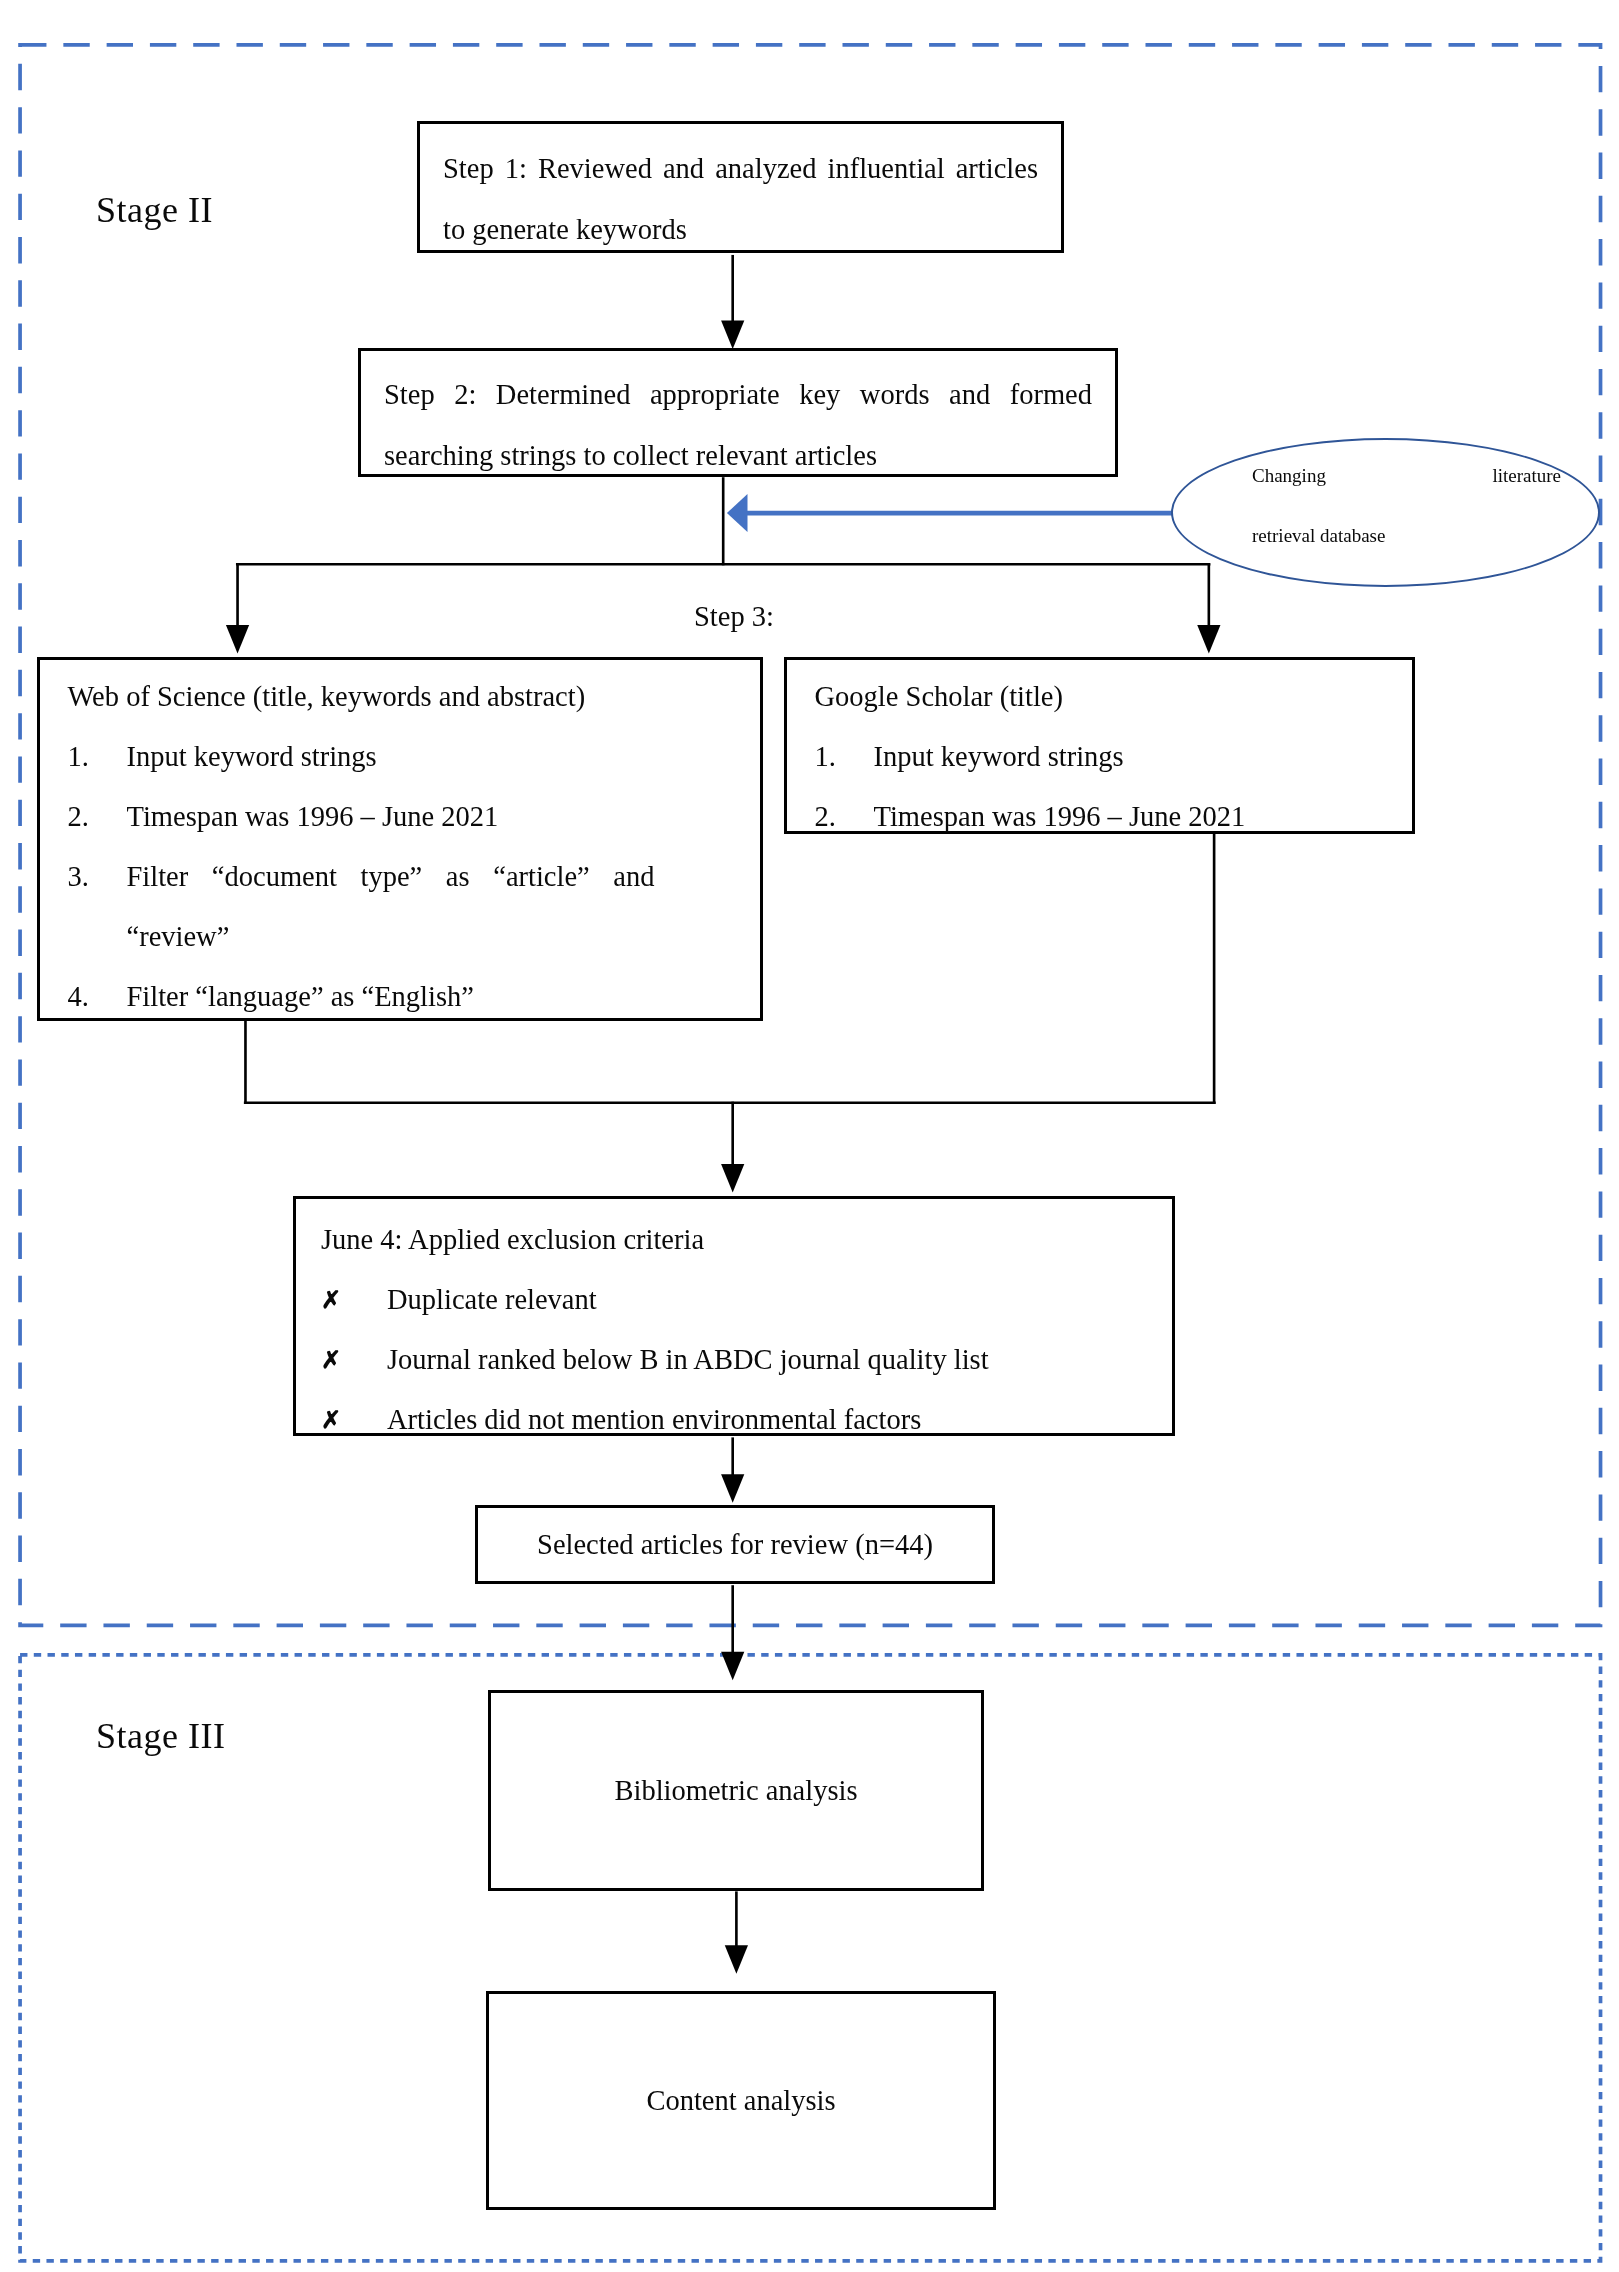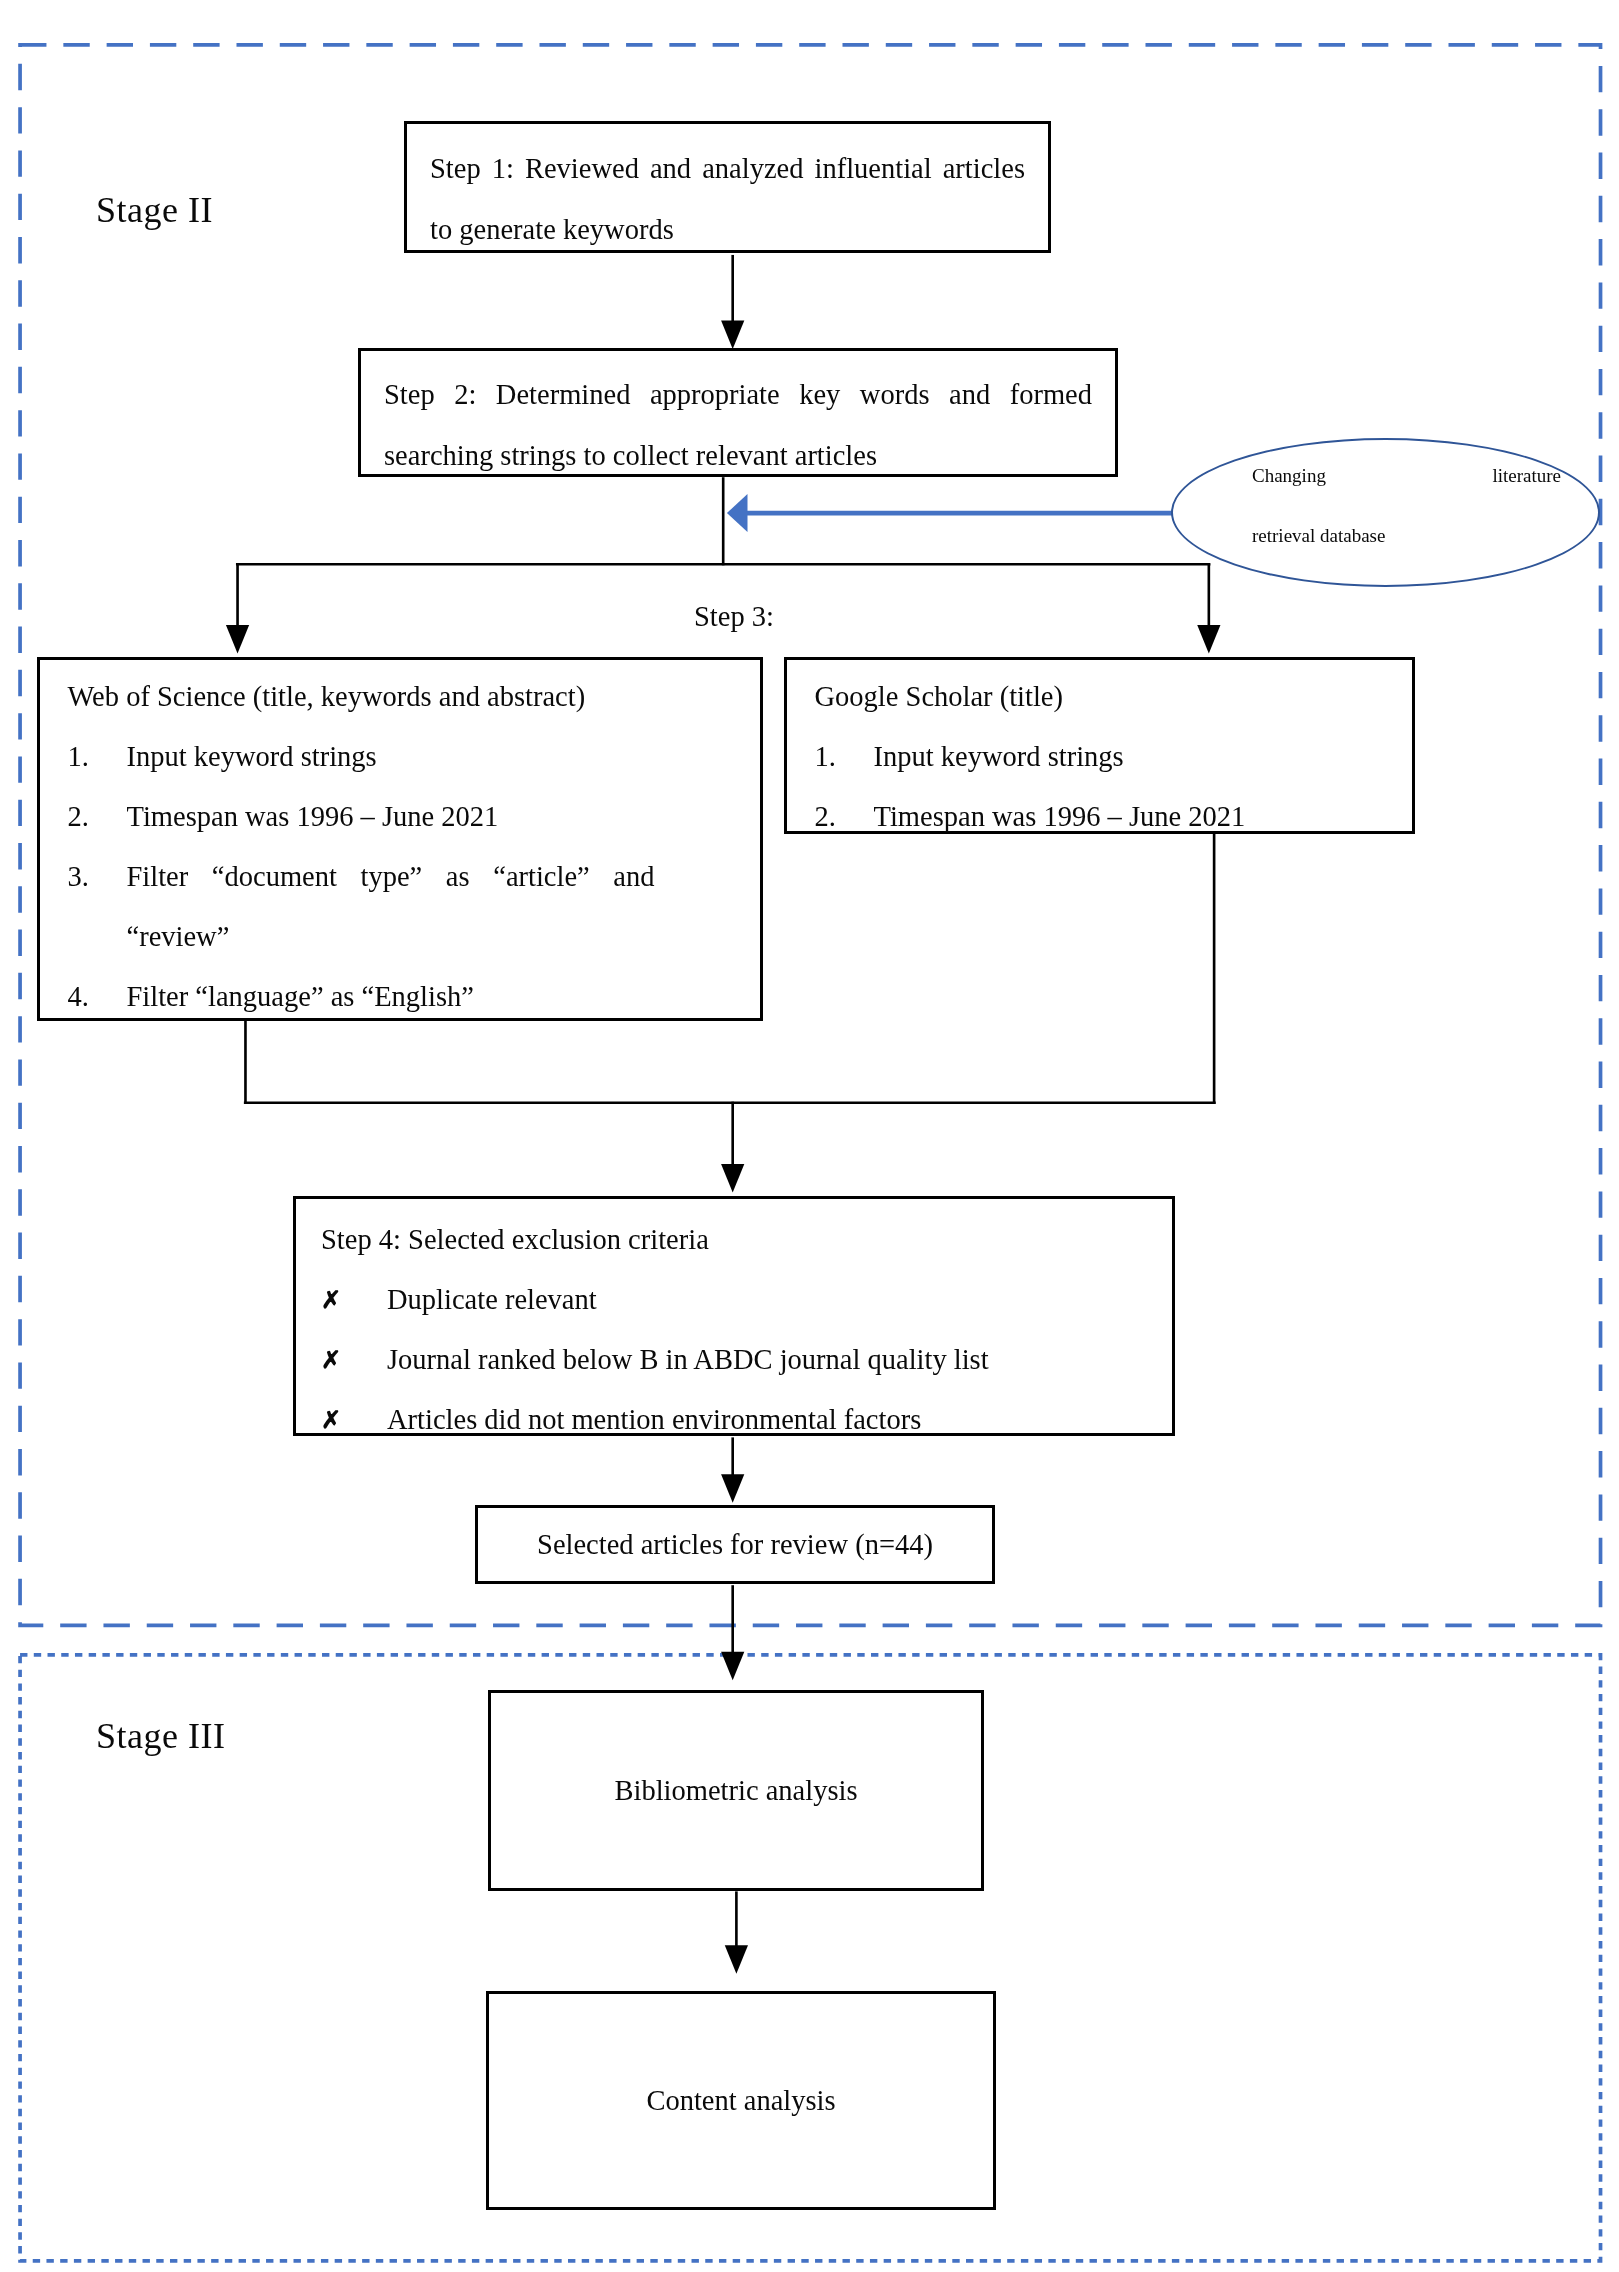--- a/index.html
+++ b/index.html
@@ -17,21 +17,21 @@
   .overlay{position:absolute;left:0;top:0;width:1619px;height:2273px;}
   .overlay line{stroke:var(--line-black);stroke-width:5;}
   .overlay polygon{fill:var(--line-black);}
   .overlay .stage2-border{fill:none;stroke:var(--dash-blue);stroke-width:7;stroke-dasharray:50 32;}
   .overlay .stage3-border{fill:none;stroke:var(--dash-blue);stroke-width:7;stroke-dasharray:14 12;}
   .overlay .blue-line{stroke:var(--arrow-blue);stroke-width:9;}
   .overlay .blue-head{fill:var(--arrow-blue);}
   .box{position:absolute;border:3.7px solid #000;background:#fff;box-sizing:border-box;font-size:28.5px;}
   .stage-label{position:absolute;font-size:36px;letter-spacing:0.5px;}
   .jtext{text-align:justify;line-height:61px;}
-  .step1{left:404px;top:121px;width:647px;height:132px;}
+  .step1{left:417px;top:121px;width:647px;height:132px;}
   .step1 .jtext{padding:13.7px 23px 0 23px;}
   .step2{left:358px;top:348px;width:760px;height:129px;}
   .step2 .jtext{padding:12.7px 23px 0 23px;}
   .ellipse{
     position:absolute;left:1171px;top:438px;width:429px;height:149px;
     border:2.6px solid var(--ellipse-blue);border-radius:50%;box-sizing:border-box;
     padding:22px 37px 0 79px;font-size:19px;background:#fff;
   }
   .el1{text-align:justify;text-align-last:justify;line-height:28.5px;}
   .el2{margin-top:31px;line-height:28.5px;}
@@ -150,21 +150,21 @@
       <span class="num">1.</span>
       <span class="txt">Input keyword strings</span>
     </div>
     <div class="li">
       <span class="num">2.</span>
       <span class="txt">Timespan was 1996 – June 2021</span>
     </div>
   </div>
 
   <div class="box step4">
-    <div class="btitle">Step 4: Selected exclusion criteria</div>
+    <div class="btitle">June 4: Applied exclusion criteria</div>
     <div class="li">
       <span class="xmark">✗</span>
       <span class="txt">Duplicate relevant</span>
     </div>
     <div class="li">
       <span class="xmark">✗</span>
       <span class="txt">Journal ranked below B in ABDC journal quality list</span>
     </div>
     <div class="li">
       <span class="xmark">✗</span>

